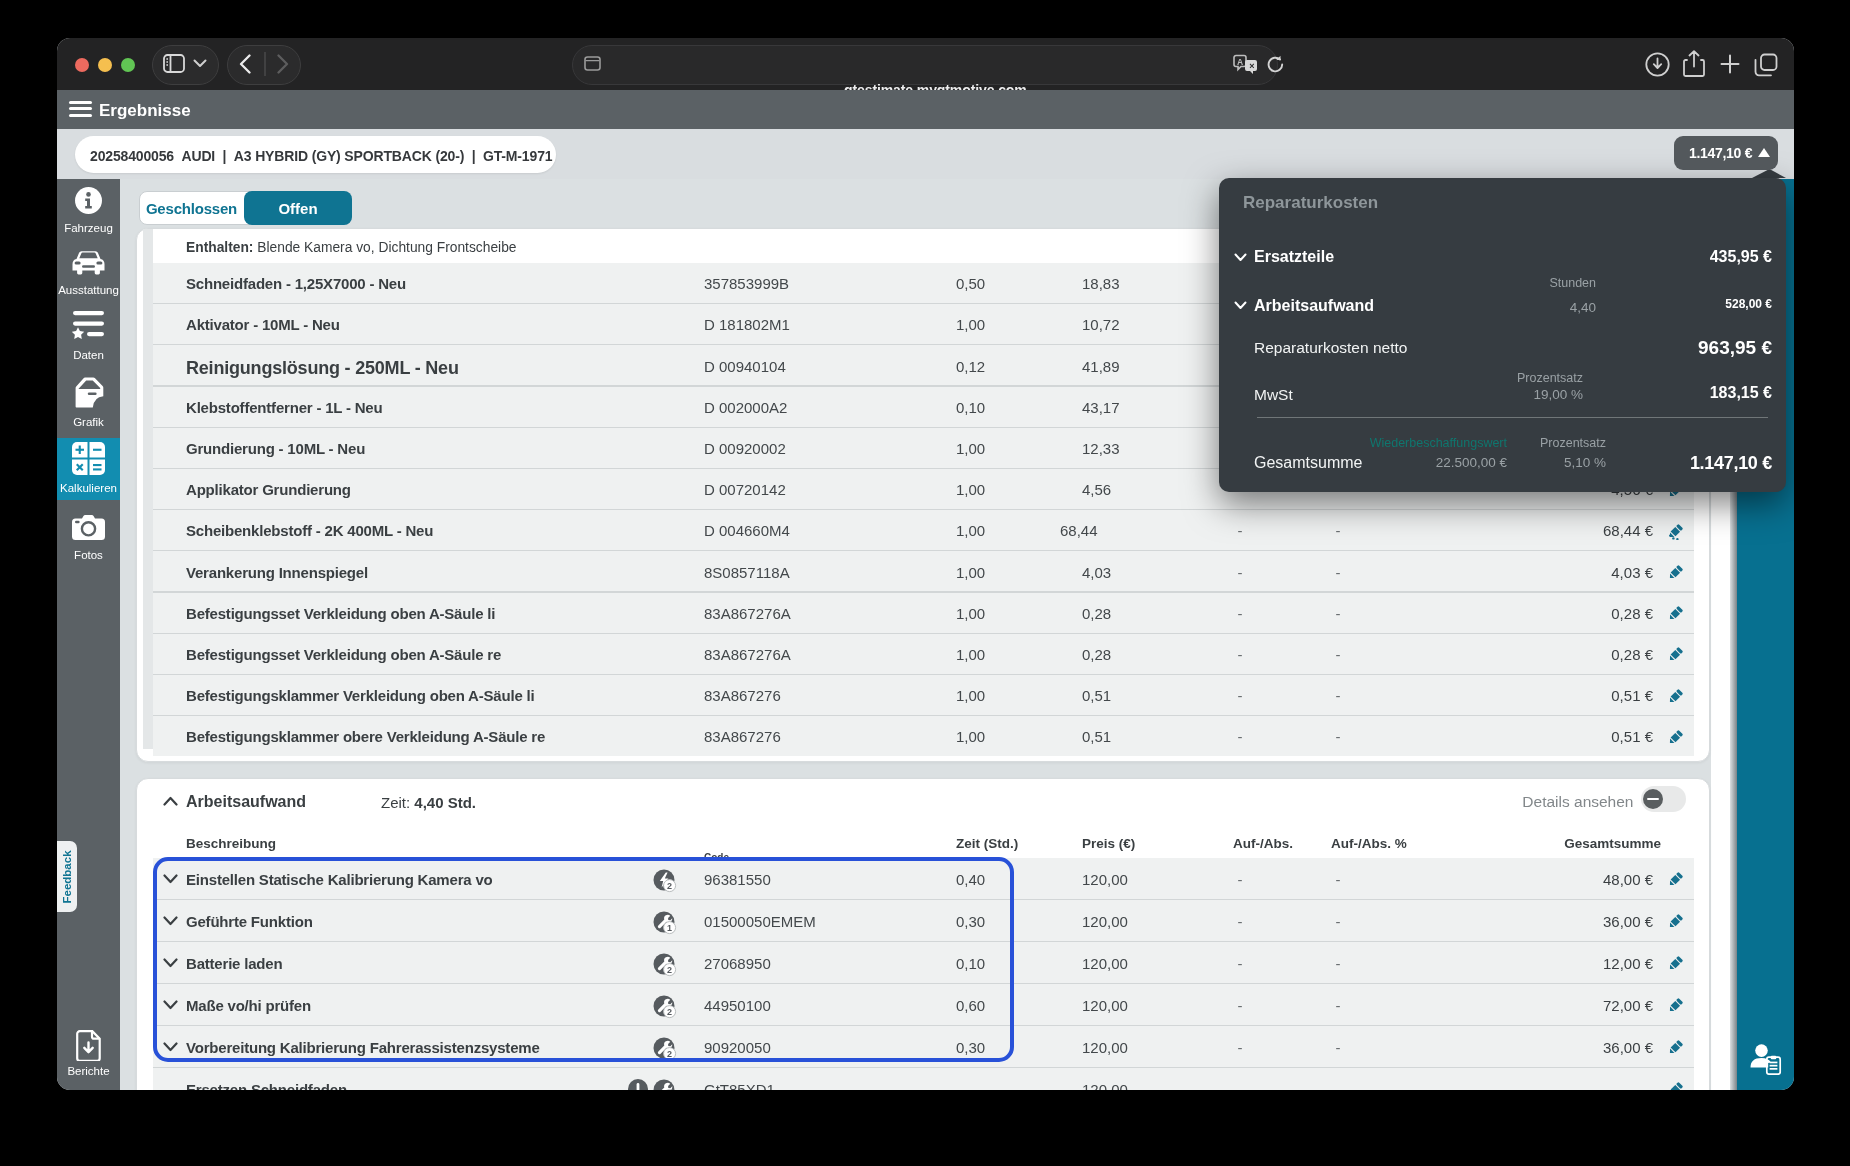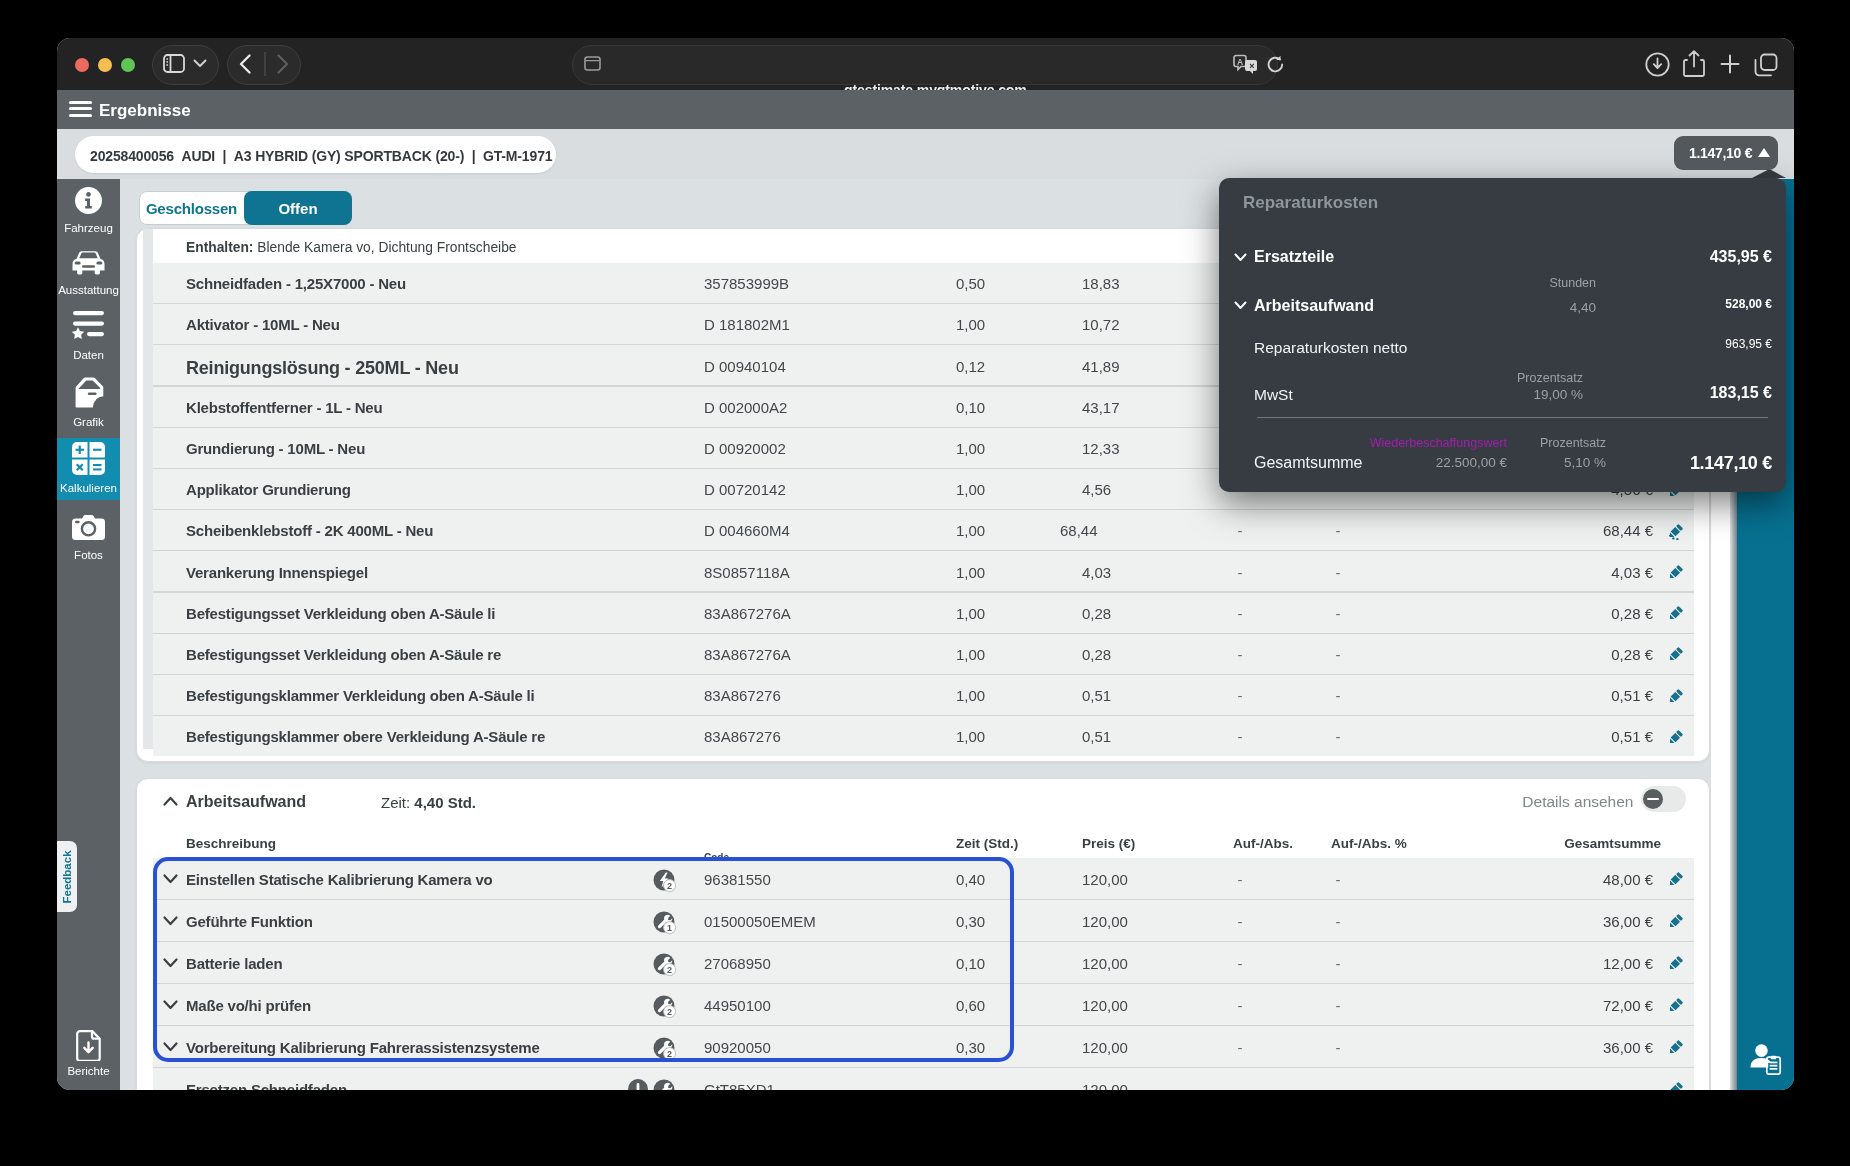--- a/index.html
+++ b/index.html
@@ -537,24 +537,24 @@
 <div class="a" style="left:1197px;top:211px;white-space:nowrap;line-height:1;color:#fff;font-size:16px;font-weight:700;">Ersatzteile</div>
 <div class="a" style="right:22px;top:211px;white-space:nowrap;line-height:1;text-align:right;color:#fff;font-size:16px;font-weight:700;">435,95 €</div>
 <div class="a" style="right:198px;top:238.5px;white-space:nowrap;line-height:1;text-align:right;color:#9aa1a5;font-size:12.5px;">Stunden</div>
 <svg class="a" style="left:1177px;top:263px;" width="13" height="9" viewBox="0 0 13 9" fill="none">
       <path d="M1.5 1.5 L6.5 7 L11.5 1.5" stroke="#fff" stroke-width="2" stroke-linecap="round" stroke-linejoin="round"></path>
     </svg>
 <div class="a" style="left:1197px;top:259.5px;white-space:nowrap;line-height:1;color:#fff;font-size:16px;font-weight:700;">Arbeitsaufwand</div>
 <div class="a" style="right:198px;top:263px;white-space:nowrap;line-height:1;text-align:right;color:#9aa1a5;font-size:13.5px;">4,40</div>
 <div class="a" style="right:22px;top:259.5px;white-space:nowrap;line-height:1;text-align:right;color:#fff;font-size:12px;font-weight:700;">528,00 €</div>
 <div class="a" style="left:1197px;top:301.5px;white-space:nowrap;line-height:1;color:#f2f4f4;font-size:15.5px;">Reparaturkosten netto</div>
-<div class="a" style="right:22px;top:300px;white-space:nowrap;line-height:1;text-align:left;color:#fff;font-size:12px;font-weight:400;">963,95 €</div>
+<div class="a" style="right:22px;top:300px;white-space:nowrap;line-height:1;text-align:left;color:#fff;font-size:19px;font-weight:700;">963,95 €</div>
 <div class="a" style="right:211px;top:333.5px;white-space:nowrap;line-height:1;text-align:right;color:#9aa1a5;font-size:12.5px;">Prozentsatz</div>
 <div class="a" style="left:1197px;top:348.5px;white-space:nowrap;line-height:1;color:#f2f4f4;font-size:15.5px;">MwSt</div>
 <div class="a" style="right:211px;top:350px;white-space:nowrap;line-height:1;text-align:right;color:#9aa1a5;font-size:13.5px;">19,00 %</div>
 <div class="a" style="right:22px;top:347px;white-space:nowrap;line-height:1;text-align:right;color:#fff;font-size:16px;font-weight:700;">183,15 €</div>
 <div class="a" style="left:1199.5px;top:379px;width:511px;height:1px;background:#707678;"></div>
-<div class="a" style="right:287px;top:399px;white-space:nowrap;line-height:1;text-align:right;color:#a21caf;font-size:12.5px;">Wiederbeschaffungswert</div>
+<div class="a" style="right:287px;top:399px;white-space:nowrap;line-height:1;text-align:right;color:#0f766e;font-size:12.5px;">Wiederbeschaffungswert</div>
 <div class="a" style="right:188px;top:399px;white-space:nowrap;line-height:1;text-align:right;color:#9aa1a5;font-size:12.5px;">Prozentsatz</div>
 <div class="a" style="left:1197px;top:417px;white-space:nowrap;line-height:1;color:#f2f4f4;font-size:16px;">Gesamtsumme</div>
 <div class="a" style="right:287px;top:418px;white-space:nowrap;line-height:1;text-align:right;color:#9aa1a5;font-size:13.5px;">22.500,00 €</div>
 <div class="a" style="right:188px;top:418px;white-space:nowrap;line-height:1;text-align:right;color:#9aa1a5;font-size:13.5px;">5,10 %</div>
 <div class="a" style="right:22px;top:415.5px;white-space:nowrap;line-height:1;text-align:right;color:#fff;font-size:18px;font-weight:700;letter-spacing:-.3px;">1.147,10 €</div>
 </div>
 </body></html>

